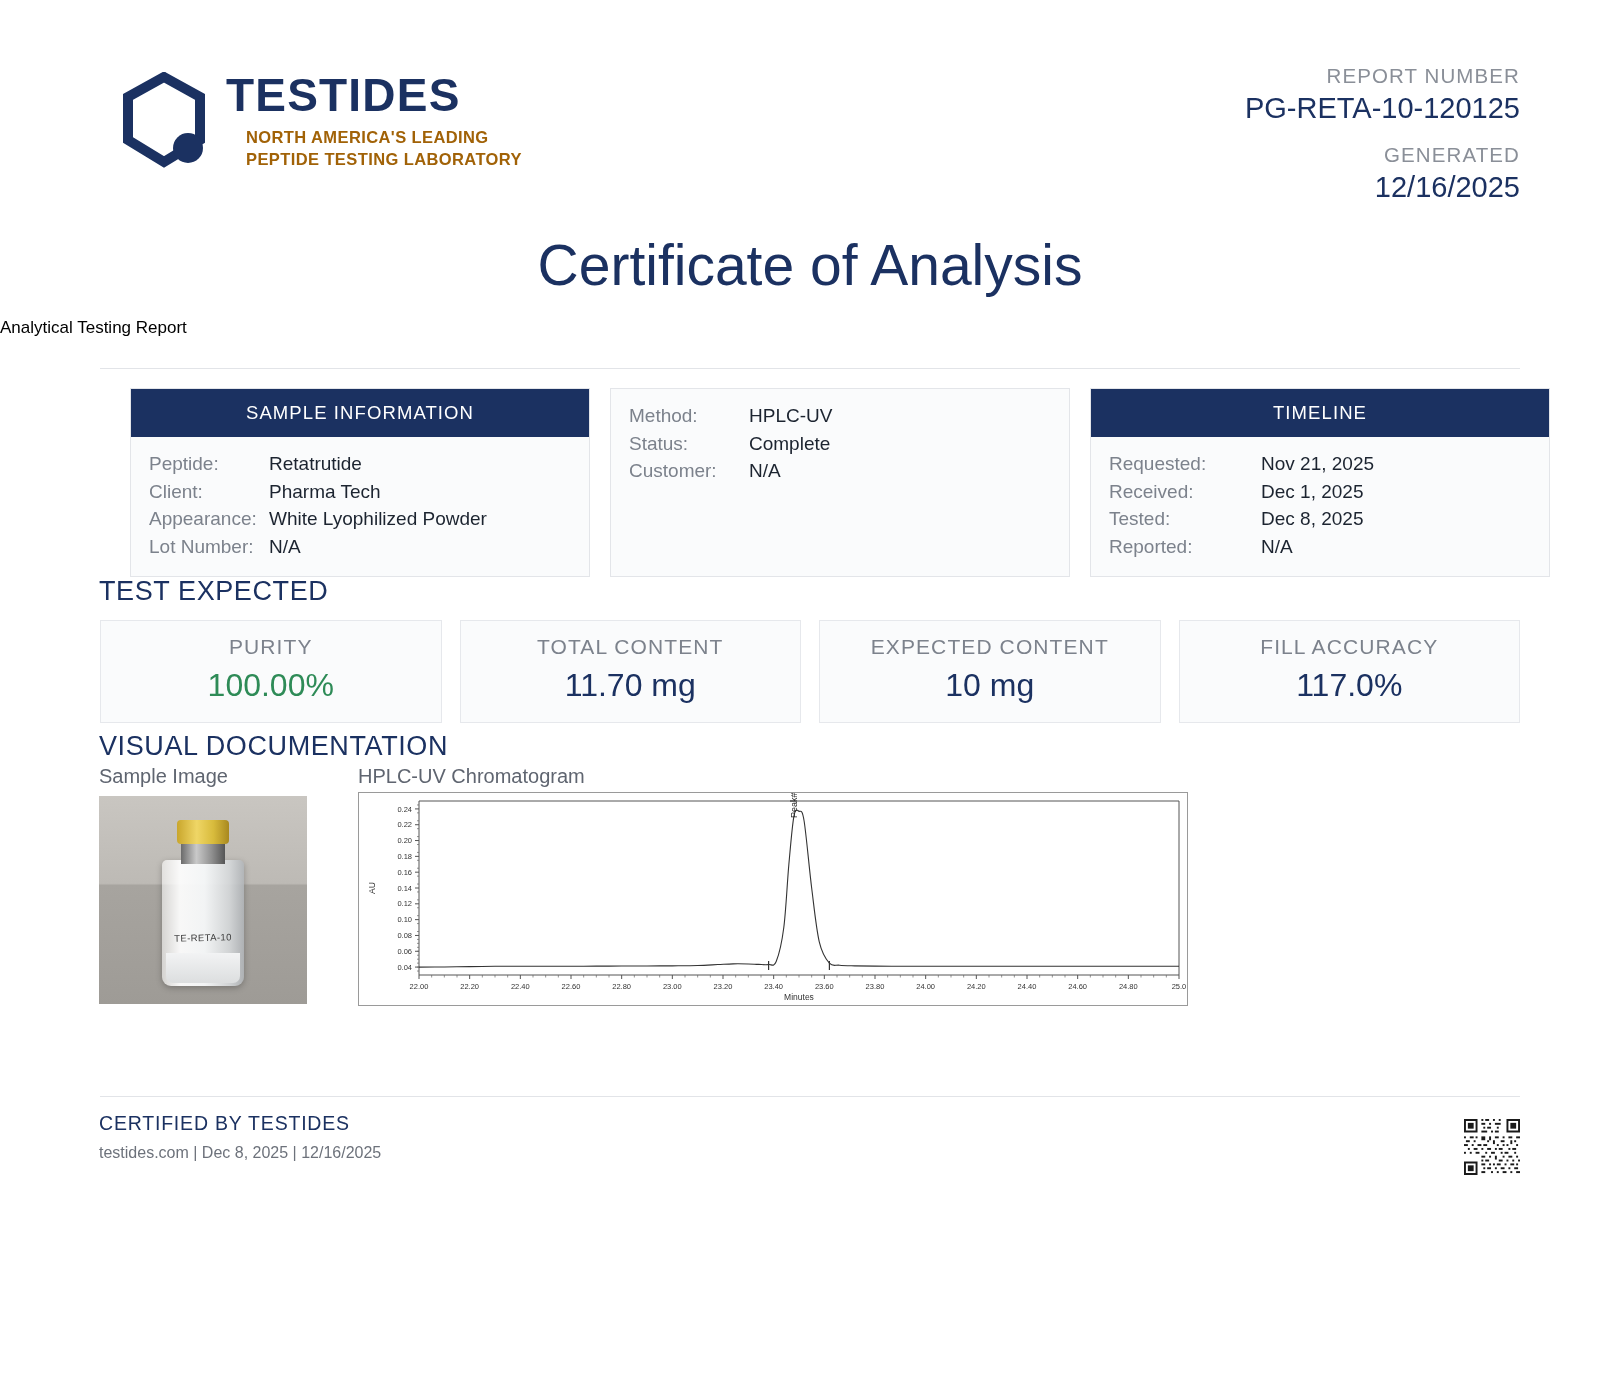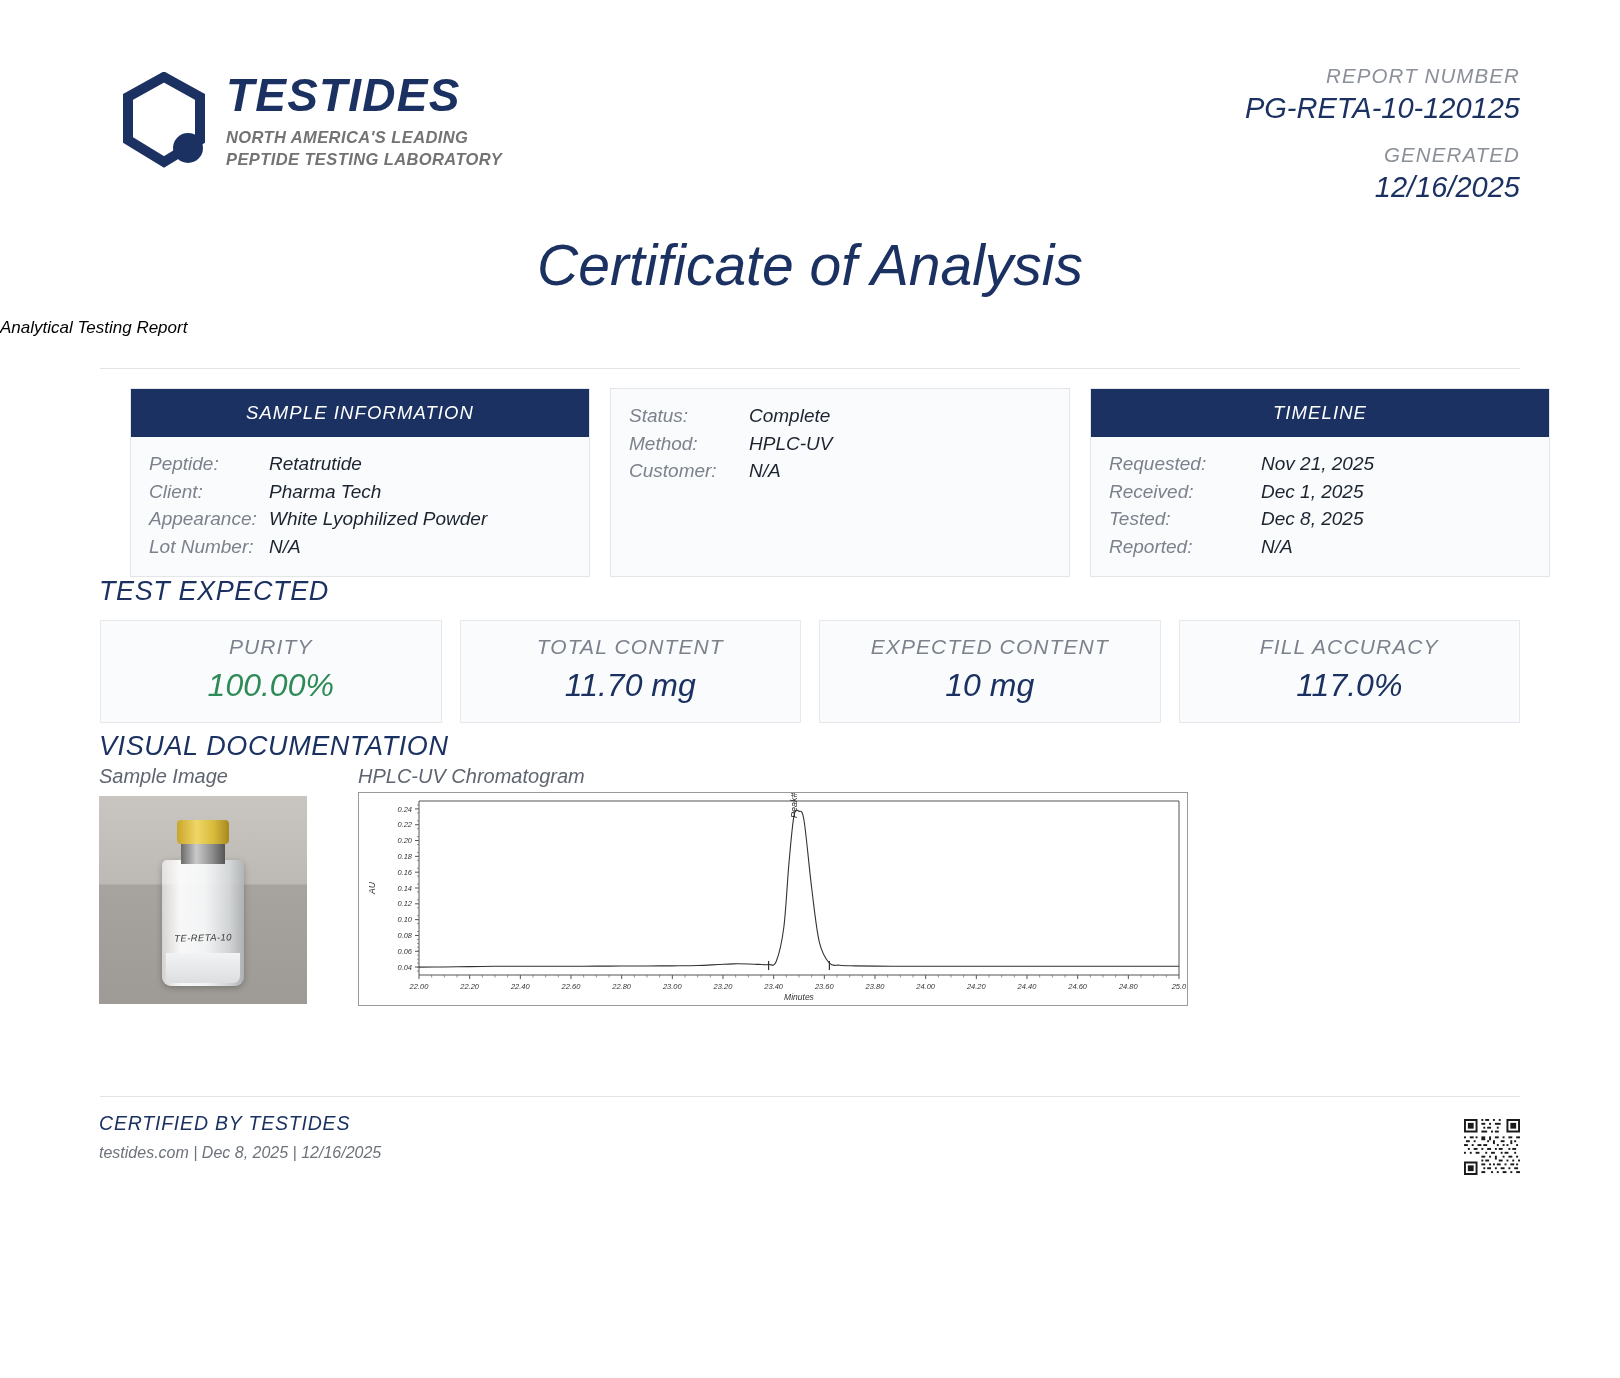--- a/index.html
+++ b/index.html
@@ -3,30 +3,30 @@
 <meta charset="utf-8">
 <style>
   html,body{margin:0;padding:0;}
   body{
     width:1620px;height:1378px;
     background:#ffffff;
     font-family:"Liberation Sans", sans-serif;
     color:#1f3560;
     overflow:hidden;
   }
-  .page{position:relative;width:1620px;height:1372px;background:#fff;font-style:italic;}
+  .page{position:relative;width:1620px;height:1372px;background:#fff;}
 
   
   .header{position:absolute;left:100px;top:62px;right:100px;height:150px;}
   .brand{position:absolute;left:20px;top:10px;display:flex;align-items:center;gap:18px;}
   .logo-mark{width:88px;height:98px;flex:none;}
   .brand-text{display:flex;flex-direction:column;justify-content:center;}
   .brand-name{font-size:46px;font-weight:bold;letter-spacing:1.2px;color:#1b3161;line-height:1;
      font-family:"Liberation Sans",sans-serif;}
-  .brand-tag{margin-top:9px;font-size:16.5px;font-weight:bold;color:#737373;line-height:1.33;letter-spacing:.4px;}
+  .brand-tag{margin-top:9px;font-size:16.5px;font-weight:bold;color:#a16207;line-height:1.33;letter-spacing:.4px;margin-left:20px;}
 
   .meta{position:absolute;right:0;top:0;text-align:right;}
   .meta-label{font-size:20.5px;letter-spacing:1.1px;color:#8a8f98;line-height:1.35;}
   .meta-value{font-size:29px;color:#1b3161;line-height:1.3;margin-bottom:14px;}
 
   
   .doc-title{position:absolute;left:0;right:0;top:232px;text-align:center;font-size:57px;color:#1b3161;font-weight:normal;}
   .doc-sub{position:absolute;left:0;right:0;top:318px;font-size:17px;color:#000000;}
 
   .rule{position:absolute;left:100px;right:100px;height:1px;background:#e2e4e8;}
@@ -128,26 +128,26 @@
         <div class="row">
           <span class="k">Lot Number:</span>
           <span class="v">N/A</span>
         </div>
       </div>
     </div>
 
     <div class="card">
       <div class="card-body">
         <div class="row">
+          <span class="k">Method:</span>
+          <span class="v">HPLC-UV</span>
+        </div>
+        <div class="row">
           <span class="k">Status:</span>
           <span class="v">Complete</span>
-        </div>
-        <div class="row">
-          <span class="k">Method:</span>
-          <span class="v">HPLC-UV</span>
         </div>
         <div class="row">
           <span class="k">Customer:</span>
           <span class="v">N/A</span>
         </div>
       </div>
     </div>
 
     <div class="card timeline">
       <div class="card-head">TIMELINE</div>

